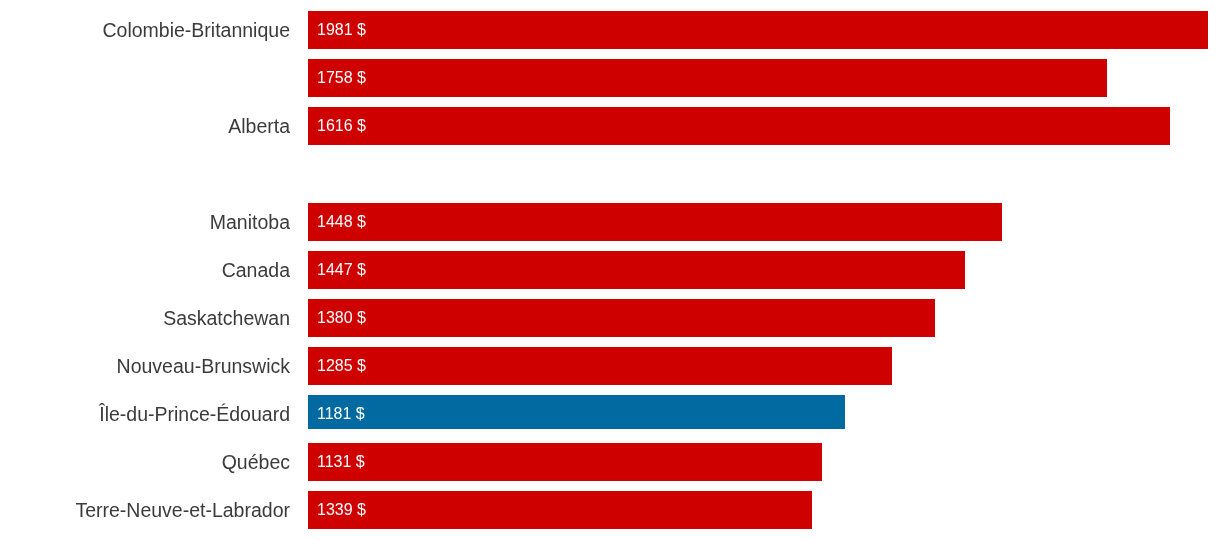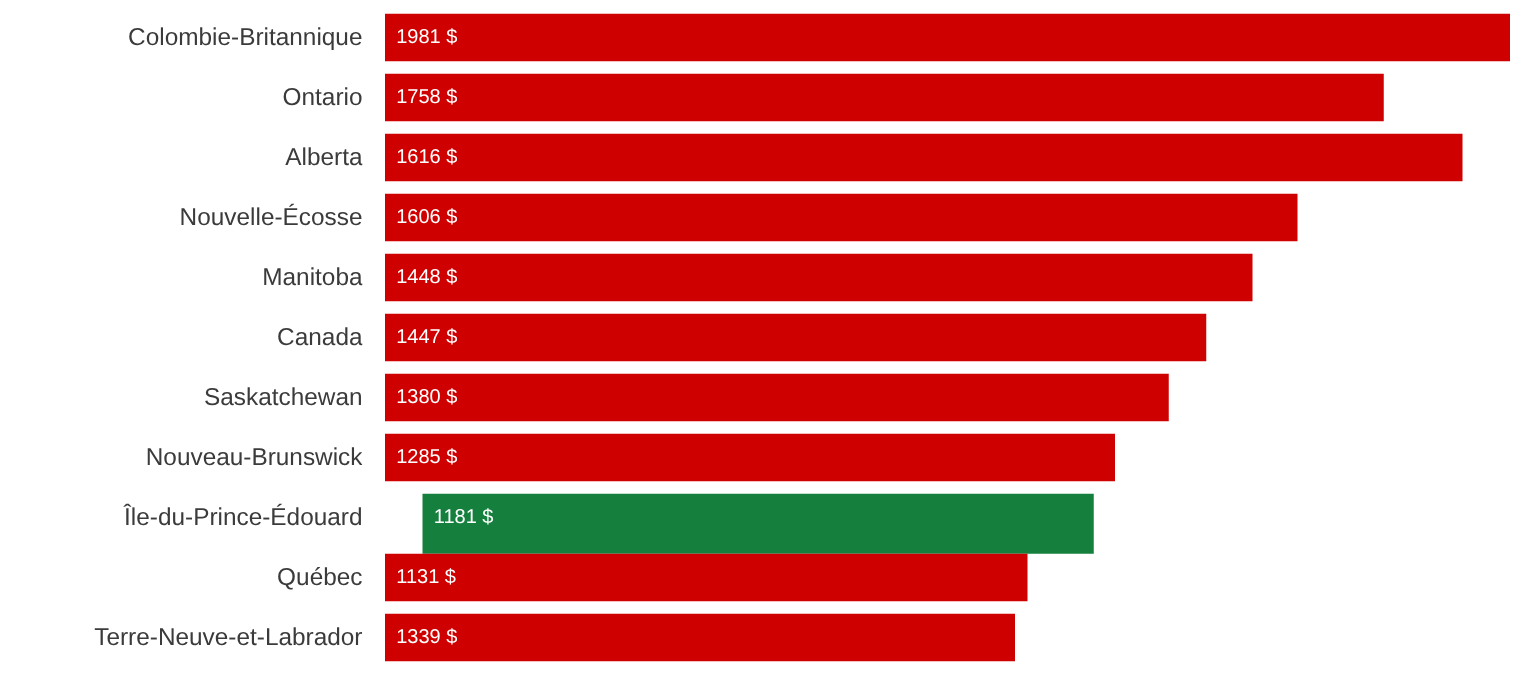--- a/index.html
+++ b/index.html
@@ -76,40 +76,31 @@
   <div class="rows">
       <div class="bar-row" style="top: 11px; height: 38px;">
         <div class="cat-label" style="line-height: 38px;">Colombie-Britannique</div>
         <div class="bar-track" style="left: 308px; height: 38px; width: 900px;">
           <div class="bar" style="width: 900px; height: 38px; background: rgb(207, 0, 0);">
             <div class="bar-value" style="line-height: 38px; color: rgb(255, 255, 255);">1981 $</div>
           </div>
         </div>
       </div>
       <div class="bar-row" style="top: 59px; height: 38px;">
-        <div class="cat-label" style="line-height: 38px;">Ontario</div>
         <div class="bar-track" style="left: 308px; height: 38px; width: 900px;">
           <div class="bar" style="width: 799px; height: 38px; background: rgb(207, 0, 0);">
             <div class="bar-value" style="line-height: 38px; color: rgb(255, 255, 255);">1758 $</div>
           </div>
         </div>
       </div>
       <div class="bar-row" style="top: 107px; height: 38px;">
         <div class="cat-label" style="line-height: 38px;">Alberta</div>
         <div class="bar-track" style="left: 308px; height: 38px; width: 900px;">
           <div class="bar" style="width: 862px; height: 38px; background: rgb(207, 0, 0);">
             <div class="bar-value" style="line-height: 38px; color: rgb(255, 255, 255);">1616 $</div>
-          </div>
-        </div>
-      </div>
-      <div class="bar-row" style="top: 155px; height: 38px;">
-        <div class="cat-label" style="line-height: 38px;">Nouvelle-Écosse</div>
-        <div class="bar-track" style="left: 308px; height: 38px; width: 900px;">
-          <div class="bar" style="width: 730px; height: 38px; background: rgb(207, 0, 0);">
-            <div class="bar-value" style="line-height: 38px; color: rgb(255, 255, 255);">1606 $</div>
           </div>
         </div>
       </div>
       <div class="bar-row" style="top: 203px; height: 38px;">
         <div class="cat-label" style="line-height: 38px;">Manitoba</div>
         <div class="bar-track" style="left: 308px; height: 38px; width: 900px;">
           <div class="bar" style="width: 658px; height: 38px; background: rgb(207, 0, 0); padding-left: 36px;">
             <div class="bar-value" style="line-height: 38px; color: rgb(255, 255, 255);">1448 $</div>
           </div>
         </div>
@@ -134,21 +125,21 @@
         <div class="cat-label" style="line-height: 38px;">Nouveau-Brunswick</div>
         <div class="bar-track" style="left: 308px; height: 38px; width: 900px;">
           <div class="bar" style="width: 584px; height: 38px; background: rgb(207, 0, 0);">
             <div class="bar-value" style="line-height: 38px; color: rgb(255, 255, 255);">1285 $</div>
           </div>
         </div>
       </div>
       <div class="bar-row" style="top: 395px; height: 38px;">
         <div class="cat-label" style="line-height: 38px;">Île-du-Prince-Édouard</div>
         <div class="bar-track" style="left: 308px; height: 38px; width: 900px;">
-          <div class="bar" style="width: 537px; height: 48px; background: #15803d; margin-left: 30px;">
+          <div class="bar" style="width: 537px; height: 34px; background: #0369a1;">
             <div class="bar-value" style="line-height: 38px; color: rgb(255, 255, 255);">1181 $</div>
           </div>
         </div>
       </div>
       <div class="bar-row" style="top: 443px; height: 38px;">
         <div class="cat-label" style="line-height: 38px;">Québec</div>
         <div class="bar-track" style="left: 308px; height: 38px; width: 900px;">
           <div class="bar" style="width: 514px; height: 38px; background: rgb(207, 0, 0);">
             <div class="bar-value" style="line-height: 38px; color: rgb(255, 255, 255);">1131 $</div>
           </div>

